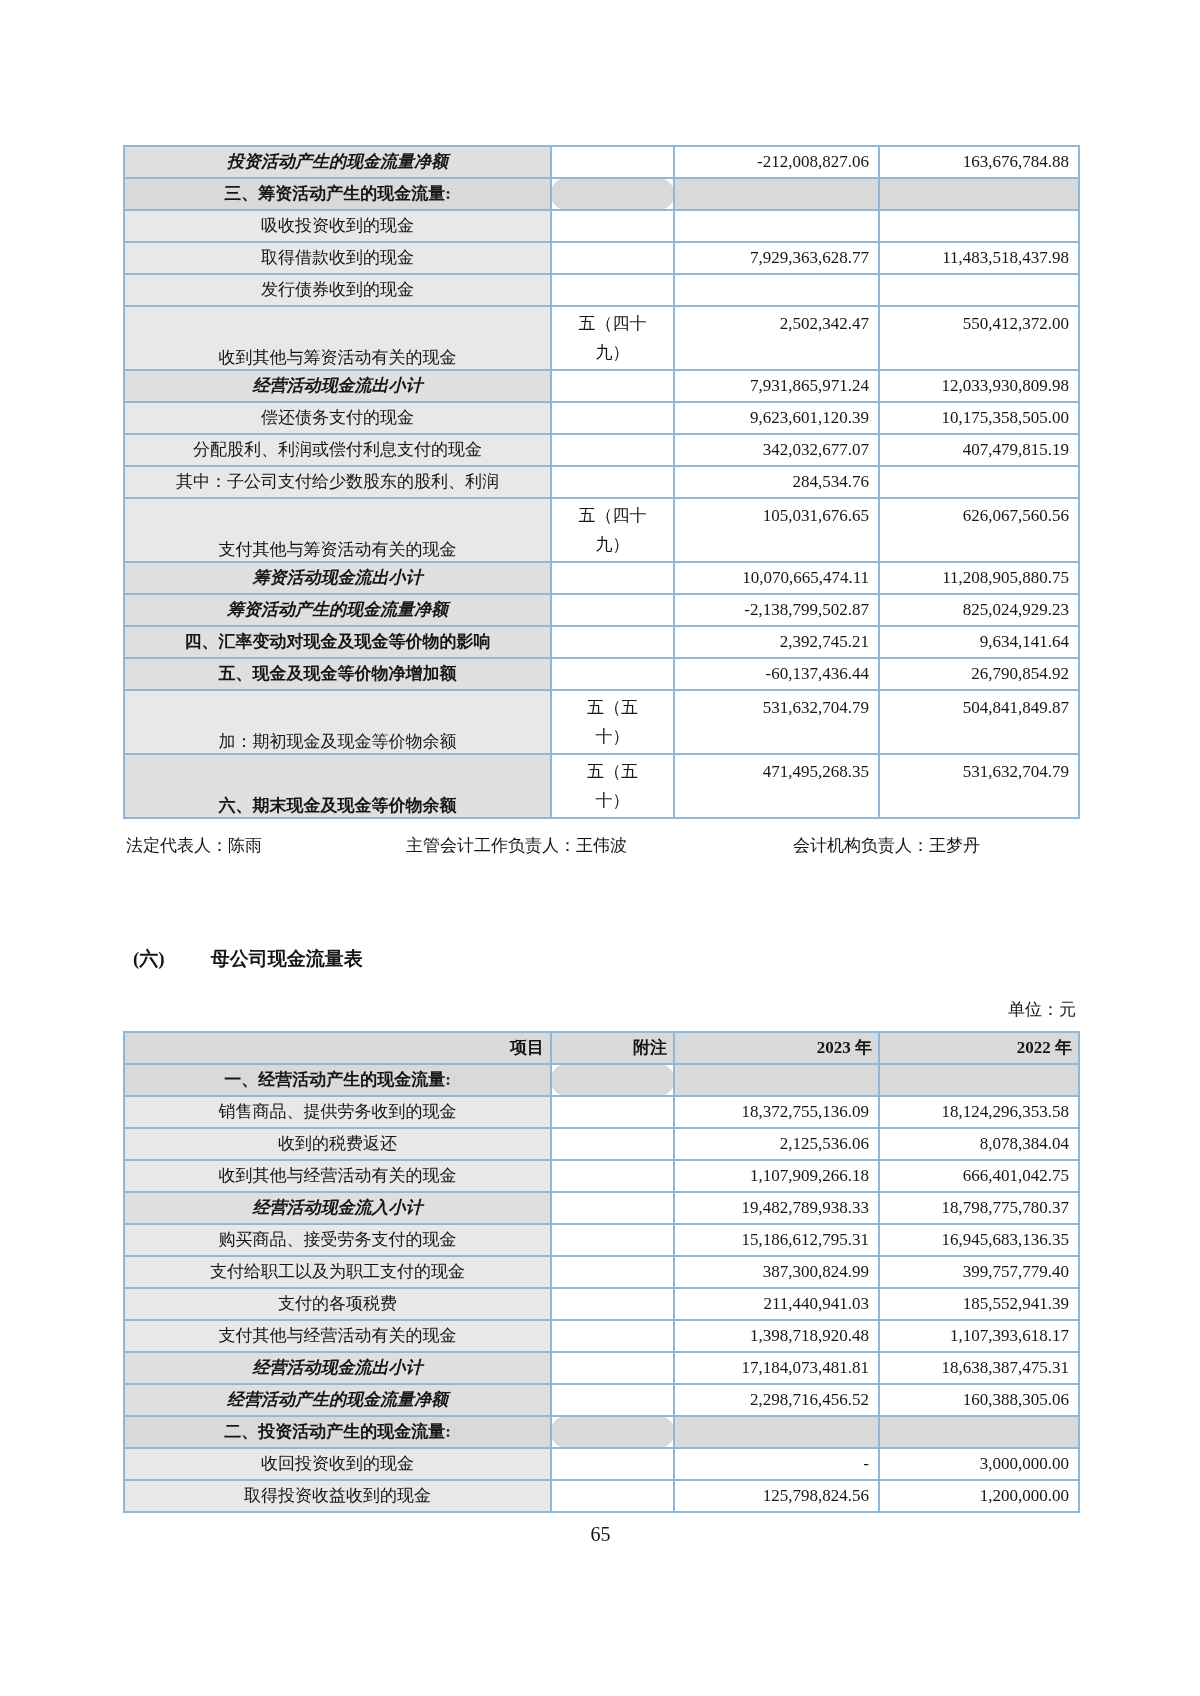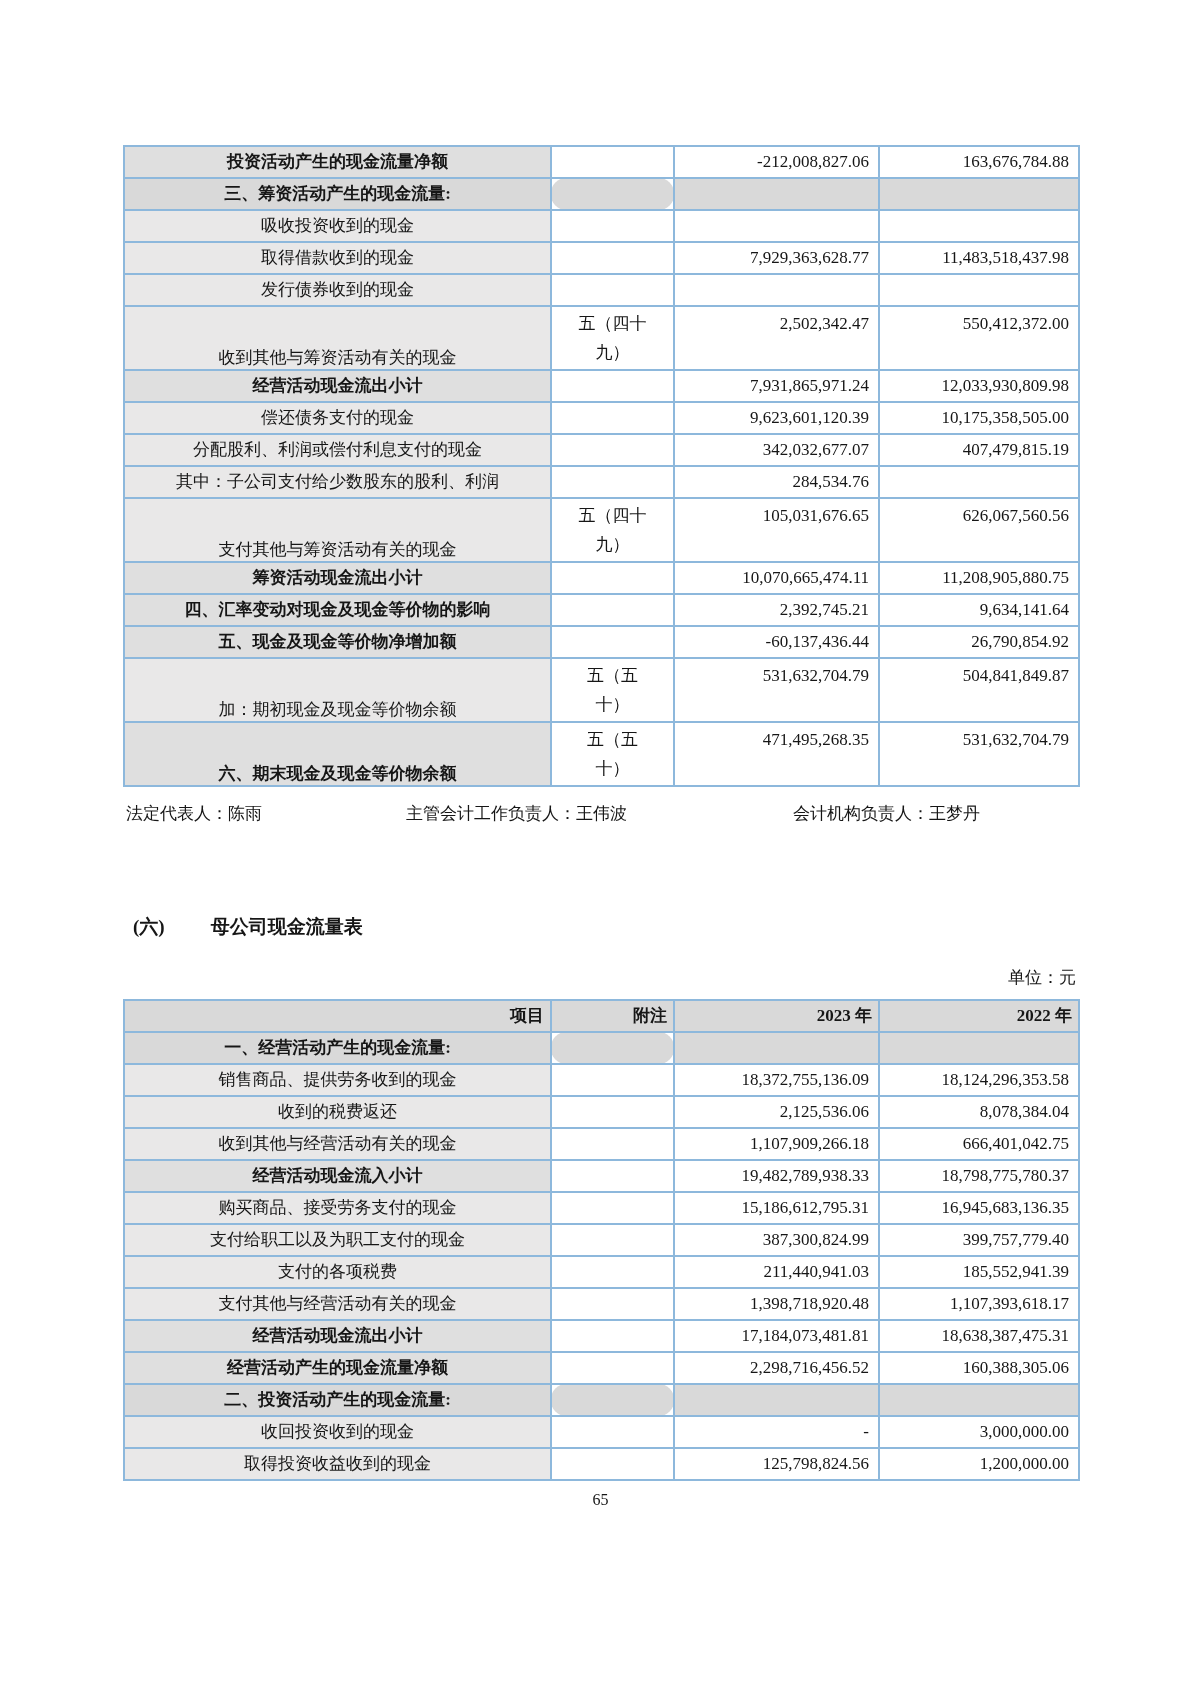--- a/index.html
+++ b/index.html
@@ -29,34 +29,34 @@
     font-size:17px;line-height:1.3;overflow:hidden;
     vertical-align:middle;padding:1px 6px;
   }
   tr{height:32px;}
   tr.tall{height:64px;}
   td.label{background:var(--label-bg);text-align:center;}
   td.note{text-align:center;padding:1px 20px;line-height:29px;border-radius:15px;}
   td.num{text-align:right;padding-right:9px;}
   tr.section td{background:var(--section-bg);font-weight:bold;}
   tr.lead td.label{background:var(--subtotal-bg);font-weight:bold;}
-  tr.subtotal td.label{background:var(--subtotal-bg);font-weight:bold;text-align:center;}
+  tr.subtotal td.label{background:var(--subtotal-bg);font-weight:bold;text-align:center;font-style:italic;}
   tr.header-row td{background:var(--section-bg);font-weight:bold;text-align:right;}
   tr.tall td.label{vertical-align:bottom;padding-bottom:0;margin-top:27px;}
   tr.tall td.num{vertical-align:top;padding-top:6px;}
   tr.tall td.note{vertical-align:middle;}
   .sig{position:relative;height:24px;margin-top:15px;font-size:17px;}
   .sig span{position:absolute;top:0;white-space:nowrap;}
   .sig .s1{left:3px;}
   .sig .s2{left:283px;}
   .sig .s3{left:670px;}
   .heading{margin-top:88px;font-size:19px;font-weight:bold;padding-left:10px;}
   .heading .title{margin-left:46px;}
   .unit{margin-top:26px;text-align:right;font-size:17px;padding-right:2px;}
-  .pagenum{margin-top:10px;text-align:center;font-size:16px;}
+  .pagenum{margin-top:10px;text-align:center;font-size:20px;}
 </style>
 </head>
 <body>
 
 <div class="content">
 
   <table class="t1">
     <colgroup>
       <col class="c-label">
         <col class="c-note">
@@ -128,20 +128,26 @@
           <td class="label">支付其他与筹资活动有关的现金</td>
           <td class="note">五（四十九）</td>
           <td class="num">105,031,676.65</td>
           <td class="num">626,067,560.56</td>
         </tr>
         <tr class="subtotal">
           <td class="label">筹资活动现金流出小计</td>
           <td class="note"></td>
           <td class="num">10,070,665,474.11</td>
           <td class="num">11,208,905,880.75</td>
+        </tr>
+        <tr class="subtotal">
+          <td class="label">筹资活动产生的现金流量净额</td>
+          <td class="note"></td>
+          <td class="num">-2,138,799,502.87</td>
+          <td class="num">825,024,929.23</td>
         </tr>
         <tr class="lead">
           <td class="label">四、汇率变动对现金及现金等价物的影响</td>
           <td class="note"></td>
           <td class="num">2,392,745.21</td>
           <td class="num">9,634,141.64</td>
         </tr>
         <tr class="lead">
           <td class="label">五、现金及现金等价物净增加额</td>
           <td class="note"></td>

